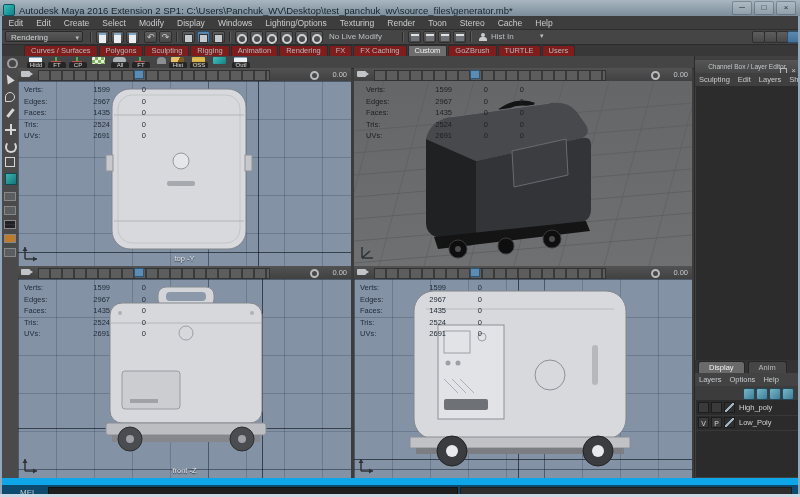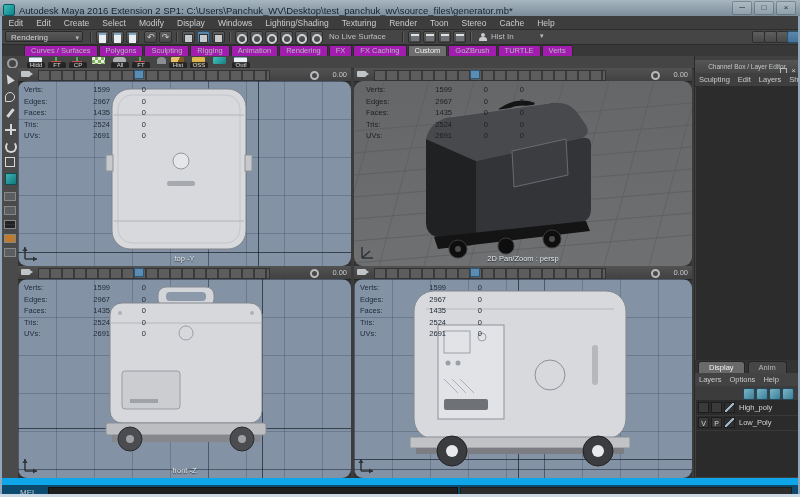--- a/index.html
+++ b/index.html
@@ -39,21 +39,21 @@
   .rend::before{content:"";display:block;width:8px;height:7px;margin:2px auto 0;
     background:linear-gradient(#dfe2e5 30%,#6e7килis 0);}
   .rend::before{background:linear-gradient(#dfe2e5 35%,#707478 35%);}
   .sl-text{position:absolute;top:2px;color:#bcbfc2;font-size:8px;white-space:nowrap;}
   .person{position:absolute;top:3px;width:8px;height:8px;}
   .person::before{content:"";position:absolute;left:2px;top:0;width:4px;height:4px;border-radius:50%;background:#c9cbce;}
   .person::after{content:"";position:absolute;left:0;top:4px;width:8px;height:4px;border-radius:3px 3px 0 0;background:#c9cbce;}
   
   .shelftabs{position:absolute;left:2px;top:45px;width:796px;height:11px;background:#383838;
     display:flex;align-items:flex-end;padding-left:22px;box-sizing:border-box;}
-  .shelftabs .tab{color:#b5b8bb;font-size:7.5px;line-height:10px;padding:0 6px;background:#a21caf;
+  .shelftabs .tab{color:#b5b8bb;font-size:7.5px;line-height:10px;padding:0 6px;background:#7f1d1d;
     border:1px solid #2c2c2c;border-bottom:none;border-radius:2px 2px 0 0;margin-right:1px;white-space:nowrap;}
   .shelftabs .tab:nth-child(9){background:#6e6e6e;color:#f0f1f2;}
   .shelf-arrows{position:absolute;left:5px;top:46px;color:#9fa2a5;font-size:7px;}
   .shelfitems{position:absolute;left:2px;top:56px;width:796px;height:12px;background:#454545;border-bottom:1px solid #2b2b2b;}
   .shelf-gear{position:absolute;left:5px;top:2px;width:7px;height:7px;border:2px solid #9b9ea1;border-radius:50%;}
   .shelf-item{position:absolute;top:0;width:20px;height:12px;}
   .si-icon{position:absolute;left:3px;top:1px;width:13px;height:7px;border-radius:1px;background:#6a6d70;}
   .si-file{background:linear-gradient(#eef1f3 70%,#b9c4cc 0);border-top:1px solid #7fa8c9;}
   .si-axis{background:transparent;}
   .si-axis::before{content:"";position:absolute;left:5px;top:0;width:2px;height:7px;background:#4fae53;}
@@ -94,21 +94,21 @@
   .vp-toolbar{position:absolute;left:0;top:0;right:0;height:13px;background:linear-gradient(#525252,#414141);
     border-bottom:1px solid #272727;}
   .cam-icon{position:absolute;left:3px;top:3px;width:9px;height:6px;background:#c2c5c8;border-radius:1px;}
   .cam-icon::after{content:"";position:absolute;right:-3px;top:1px;border-left:3px solid #c2c5c8;
     border-top:2px solid transparent;border-bottom:2px solid transparent;}
   .icon-strip{position:absolute;left:20px;top:2px;height:9px;width:230px;
     background:repeating-linear-gradient(90deg,#5d5d5d 0 10px,#3a3a3a 10px 12px);border:1px solid #333;}
   .tb-hl{position:absolute;top:2px;width:10px;height:9px;background:#5c8cb2;border:1px solid #2c5676;box-sizing:border-box;}
   .vp-val{position:absolute;right:4px;top:2px;color:#c6c9cc;font-size:7.5px;line-height:10px;}
   .vp-gear{position:absolute;right:32px;top:3px;width:5px;height:5px;border:2px solid #b8babd;border-radius:50%;}
-  .vp-canvas{position:absolute;left:0;top:13px;right:0;bottom:0;overflow:hidden;border-radius:9px;}
+  .vp-canvas{position:absolute;left:0;top:13px;right:0;bottom:0;overflow:hidden;}
   .ortho{background-color:#8392a5;
     background-image:
       linear-gradient(to right,rgba(25,40,60,.22) 1px,transparent 1px),
       linear-gradient(to bottom,rgba(25,40,60,.22) 1px,transparent 1px),
       linear-gradient(to right,rgba(8,16,28,.32) 1px,transparent 1px),
       linear-gradient(to bottom,rgba(8,16,28,.32) 1px,transparent 1px);
     background-size:38px 38px,38px 38px,190px 190px,190px 190px;}
   .persp-bg{background:linear-gradient(#646668,#6e7072);}
   .axv{position:absolute;top:0;bottom:0;width:1px;background:rgba(5,10,18,.6);}
   .axh{position:absolute;left:0;right:0;height:1px;background:rgba(5,10,18,.6);}
@@ -175,21 +175,21 @@
 
   <div class="menubar">
 
   <span class="menu-item">Edit</span>
       <span class="menu-item">Edit</span>
       <span class="menu-item">Create</span>
       <span class="menu-item">Select</span>
       <span class="menu-item">Modify</span>
       <span class="menu-item">Display</span>
       <span class="menu-item">Windows</span>
-      <span class="menu-item">Lighting/Shading</span>
+      <span class="menu-item">Lighting/Options</span>
       <span class="menu-item">Texturing</span>
       <span class="menu-item">Render</span>
       <span class="menu-item">Toon</span>
       <span class="menu-item">Stereo</span>
       <span class="menu-item">Cache</span>
       <span class="menu-item">Help</span>
     </div>
 
   <div class="statusline">
     <div class="dropdown">
@@ -206,21 +206,21 @@
     <div class="sl-icon mask" style="left:180px"></div>
     <div class="sl-icon mask hl" style="left:195px"></div>
     <div class="sl-icon mask" style="left:210px"></div>
     <div class="sep" style="left:227px"></div>
     <div class="sl-icon snapic" style="left:233px"></div>
     <div class="sl-icon snapic" style="left:248px"></div>
     <div class="sl-icon snapic" style="left:263px"></div>
     <div class="sl-icon snapic" style="left:278px"></div>
     <div class="sl-icon snapic" style="left:293px"></div>
     <div class="sl-icon snapic" style="left:308px"></div>
-    <span class="sl-text" style="left:327px">No Live Surface</span>
+    <span class="sl-text" style="left:327px">No Live Modify</span>
     <div class="sep" style="left:400px"></div>
     <div class="sl-icon rend" style="left:406px"></div>
     <div class="sl-icon rend" style="left:421px"></div>
     <div class="sl-icon rend" style="left:436px"></div>
     <div class="sl-icon rend" style="left:451px"></div>
     <div class="sep" style="left:468px"></div>
     <div class="person" style="left:477px"></div>
     <span class="sl-text" style="left:489px">Hist In</span>
     <span class="sl-text" style="left:538px;font-size:7px">▾</span>
     <div class="sl-icon" style="left:750px"></div>
@@ -236,21 +236,21 @@
       <span class="tab">Polygons</span>
       <span class="tab">Sculpting</span>
       <span class="tab">Rigging</span>
       <span class="tab">Animation</span>
       <span class="tab">Rendering</span>
       <span class="tab">FX</span>
       <span class="tab">FX Caching</span>
       <span class="tab">Custom</span>
       <span class="tab">GoZBrush</span>
       <span class="tab">TURTLE</span>
-      <span class="tab">Verts</span>
+      <span class="tab">Users</span>
     </div>
 
   <div class="shelfitems">
     <div class="shelf-gear"></div>
     <div class="shelf-item" style="left:24px">
       <div class="si-icon si-file"></div>
       <span class="si-label">Hidd</span>
       </div>
     <div class="shelf-item" style="left:45px">
       <div class="si-icon si-axis"></div>
@@ -433,21 +433,20 @@
           <span class="hud-z">0</span>
           <span class="hud-z2">0</span>
         </div>
           <div class="hud-row">
           <span class="hud-l">UVs:</span>
           <span class="hud-v">2691</span>
           <span class="hud-z">0</span>
           <span class="hud-z2">0</span>
         </div>
         </div>
-      <div class="vp-label">2D Pan/Zoom : persp</div>
       <svg class="gizmo" width="20" height="20">
         <line x1="5" y1="15" x2="16" y2="15" stroke="#2e3338" stroke-width="1.5"></line>
         <line x1="5" y1="15" x2="5" y2="4" stroke="#2e3338" stroke-width="1.5"></line>
         <line x1="5" y1="15" x2="13" y2="8" stroke="#2e3338" stroke-width="1.5"></line>
       </svg>
     </div>
   </div>
 
   <div class="vp" id="vp-bl">
     <div class="vp-toolbar">

